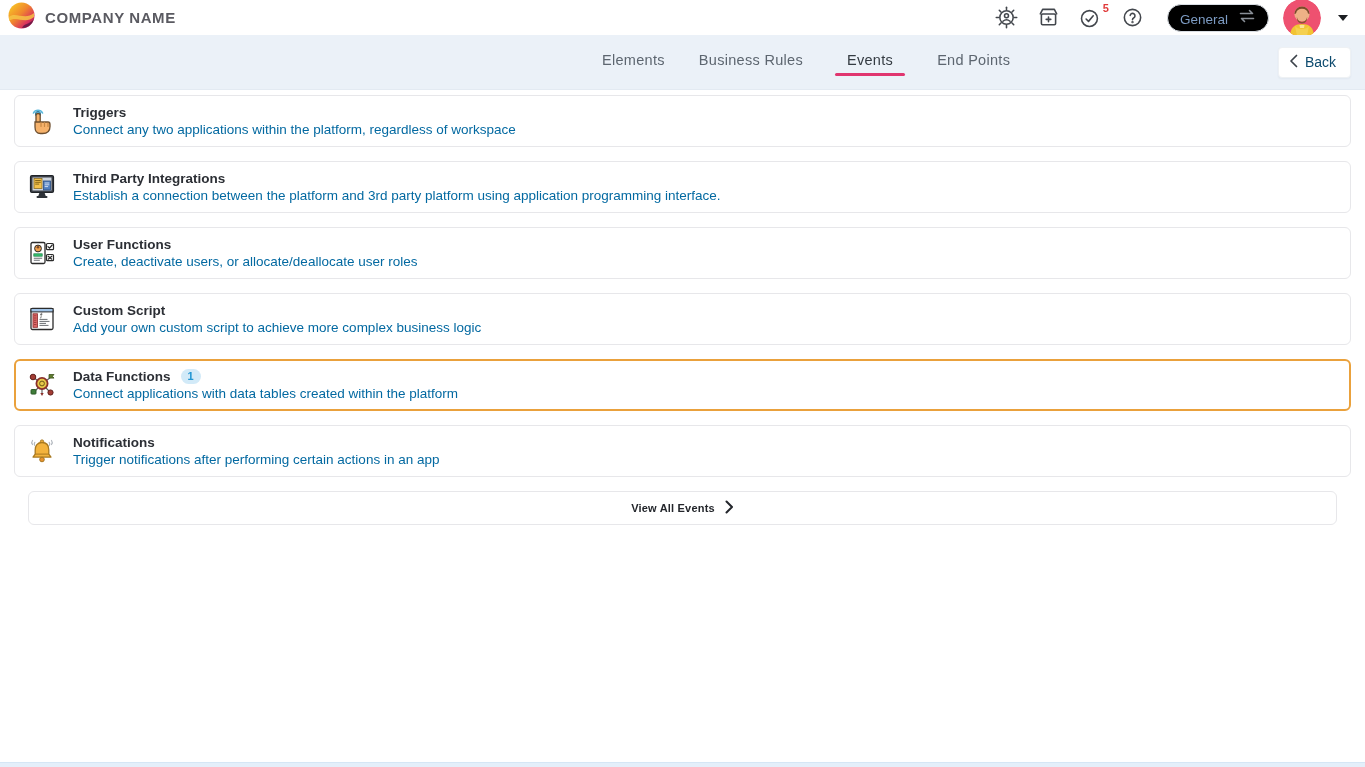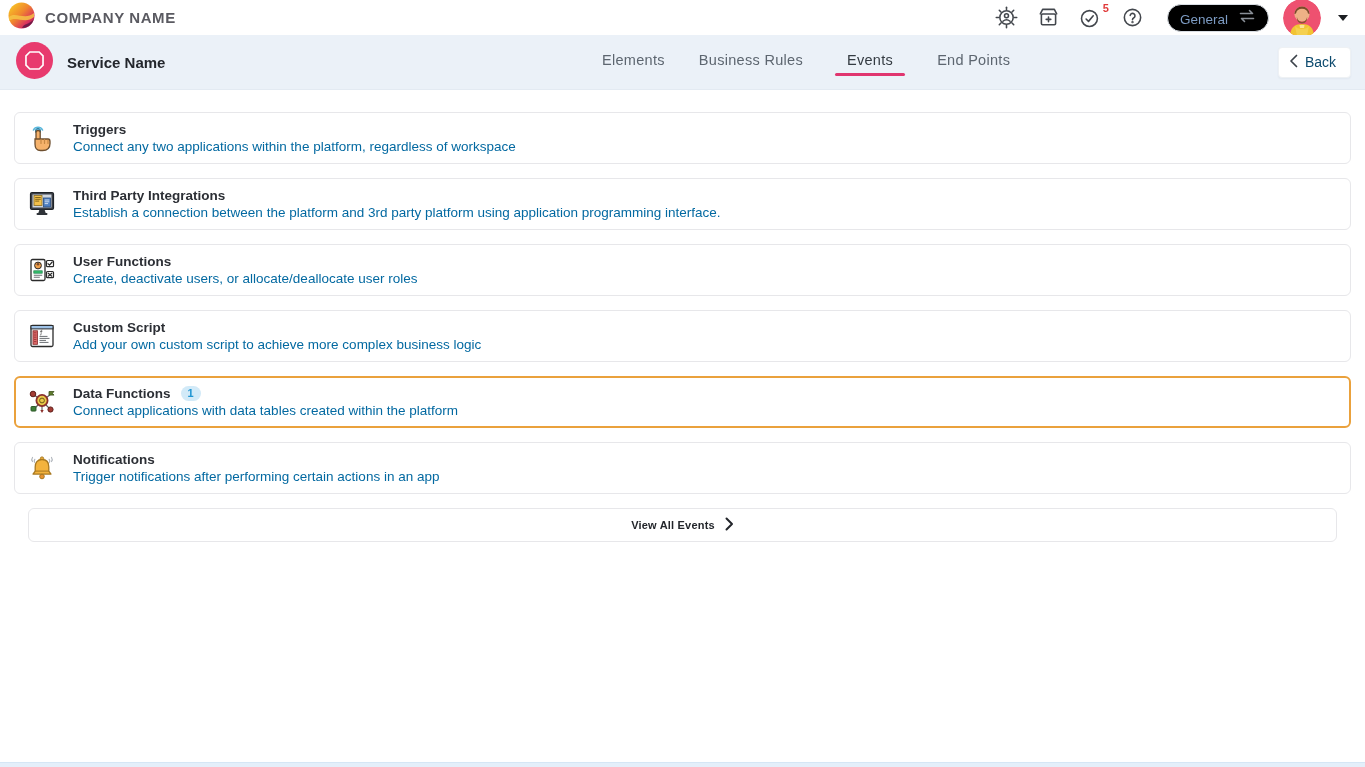--- a/index.html
+++ b/index.html
@@ -70,21 +70,21 @@
   }
   .back-btn {
     margin-left:auto; background:#fff; border:1px solid #eef1f4;
     border-radius:4px; padding:6px 14px 6px 10px; cursor:pointer;
     display:flex; align-items:center; gap:7px;
     font-family:inherit; font-size:14px; color:#0c4a6e;
     box-shadow:0 1px 2px rgba(40,60,90,.05);
   }
 
   
-  .event-list { padding:22px 14px 0; }
+  .event-list { padding:5px 14px 0; }
   .event-row {
     display:flex; align-items:center;
     background:#fff; border:1px solid #e7e7ea; border-radius:6px;
     height:52px; padding:0 16px 0 12px; margin-bottom:14px;
     cursor:pointer;
   }
   .event-row.highlighted { border:2px solid #eaa13c; padding-left:11px; }
   .event-icon { width:30px; height:30px; flex:0 0 auto; margin-right:16px;
     display:flex; align-items:center; justify-content:center; }
   .event-text { display:flex; flex-direction:column; gap:2px; }
@@ -210,29 +210,20 @@
       <span>
         <svg width="12" height="8" viewBox="0 0 12 8">
             <polygon points="1,1 11,1 6,7" fill="#1c1e22"></polygon>
           </svg>
       </span>
     </button>
   </div>
 </header>
 
 <div class="service-bar">
-  <div class="service-id">
-    <span>
-      <svg width="37" height="37" viewBox="0 0 36 36">
-        <circle cx="18" cy="18" r="18" fill="#e83a6e"></circle>
-        <polygon points="13.5,9.7 22.5,9.7 26.3,13.5 26.3,22.5 22.5,26.3 13.5,26.3 9.7,22.5 9.7,13.5" fill="none" stroke="#ffffff" stroke-width="1.6"></polygon>
-      </svg>
-    </span>
-    <span class="service-name">Service Name</span>
-  </div>
 
   <nav class="tabs">
     <button class="tab">Elements</button>
     <button class="tab">Business Rules</button>
     <button class="tab active">Events</button>
     <button class="tab">End Points</button>
   </nav>
 
   <button class="back-btn">
     <span>

